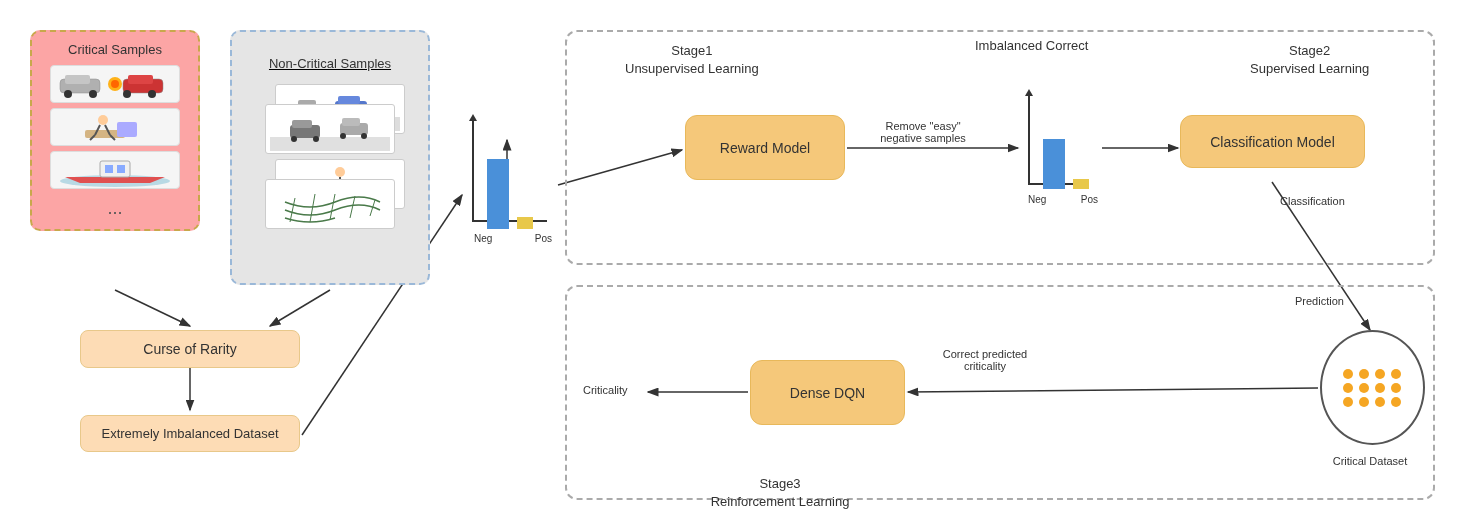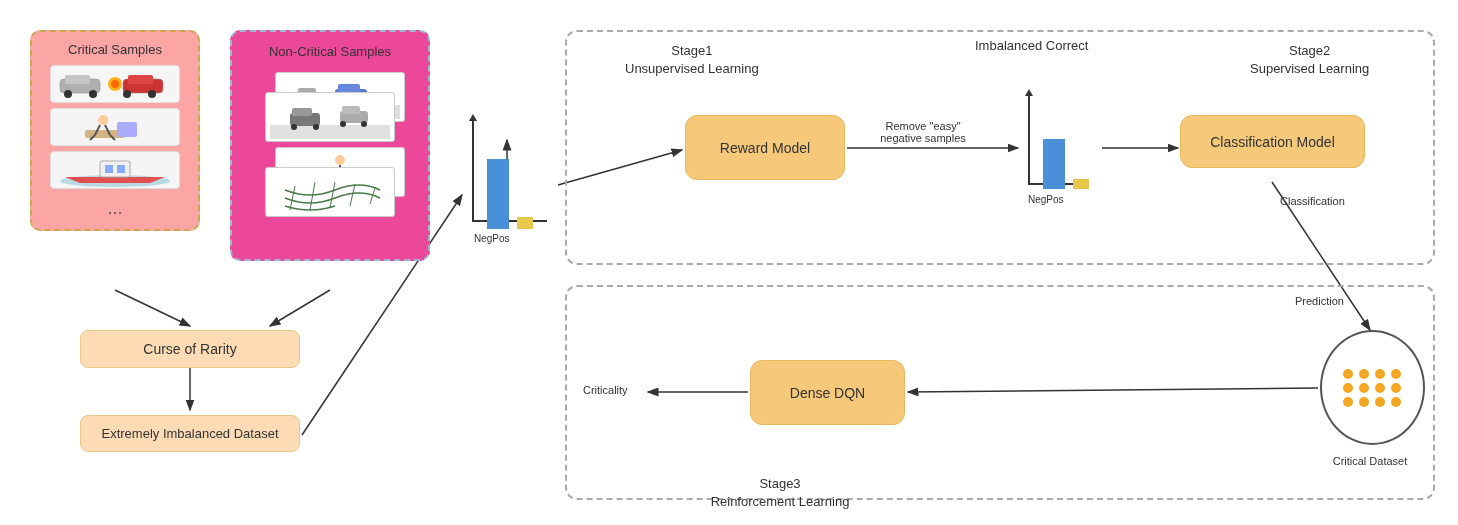--- a/index.html
+++ b/index.html
@@ -63,23 +63,24 @@
     }
 
     
     .noncritical-section {
       position: absolute;
       left: 230px;
       top: 30px;
       width: 200px;
       border: 2.5px dashed #9ab8d8;
       border-radius: 10px;
-      background: #ec4899;
-      padding: 12px;
-      text-align: center;
+      background: #e5e5e5;
+      padding: 24px;
+      text-align: center;
+      text-decoration: underline;
     }
     .stacked-cards {
       position: relative;
       height: 180px;
       margin-top: 5px;
     }
     .card-item {
       position: absolute;
       width: 130px;
       background: #fff;
@@ -169,21 +170,21 @@
     .bar-pos {
       position: absolute;
       left: 55px;
       bottom: 1.5px;
       width: 16px;
       height: 12px;
       background: #e8c84a;
     }
     .bar-labels {
       display: flex;
-      justify-content: flex-start;
+      justify-content: space-between;
       margin-top: 3px;
       padding-left: 12px;
       font-size: 10px;
       color: #333;
     }
     .axis-arrow {
       position: absolute;
       left: 7px;
       top: -6px;
       width: 0;
@@ -566,20 +567,24 @@
   </div>
 
   <div class="model-box dense-dqn">
     <span>Dense DQN</span>
   </div>
 
   <div class="arrow-label" style="left: 583px; top: 384px;">
     <span>Criticality</span>
   </div>
 
+  <div class="arrow-label" style="left: 920px; top: 348px; width: 130px; text-align: center;">
+    <div>Correct predicted</div>
+    <div>criticality</div>
+  </div>
 
   <div class="positive-dataset">
     <div class="dot-grid">
       <div class="dot"></div>
       <div class="dot"></div>
       <div class="dot"></div>
       <div class="dot"></div>
       <div class="dot"></div>
       <div class="dot"></div>
       <div class="dot"></div>

